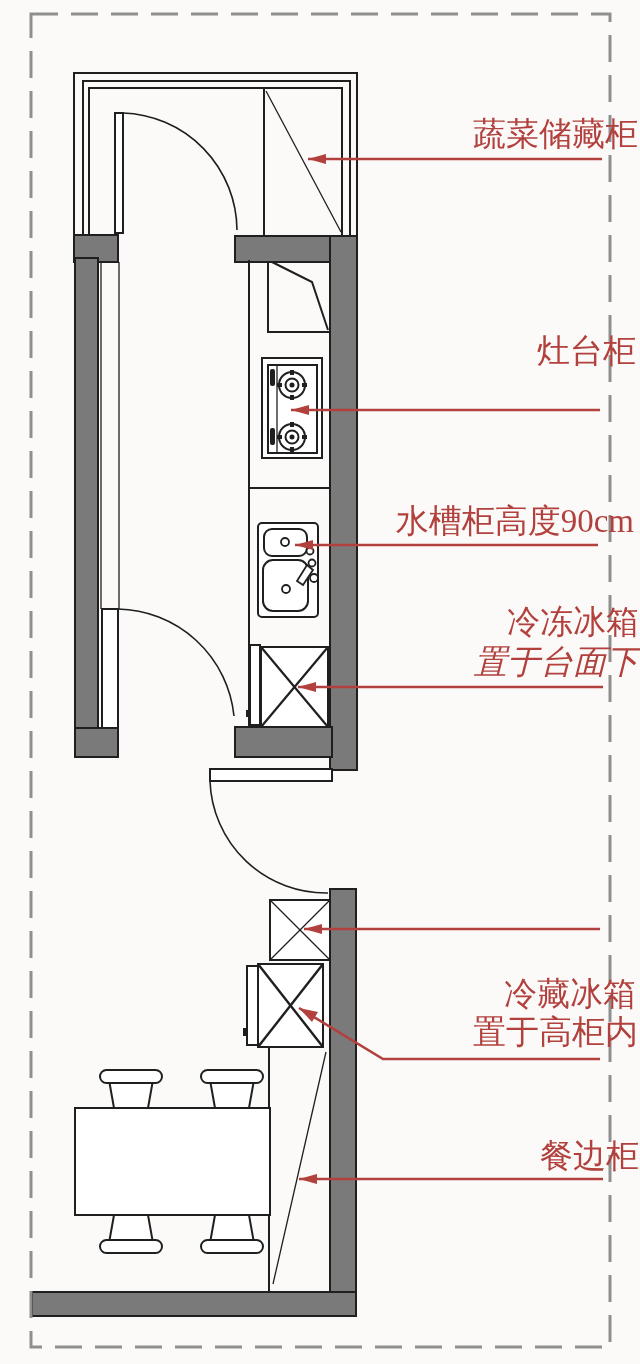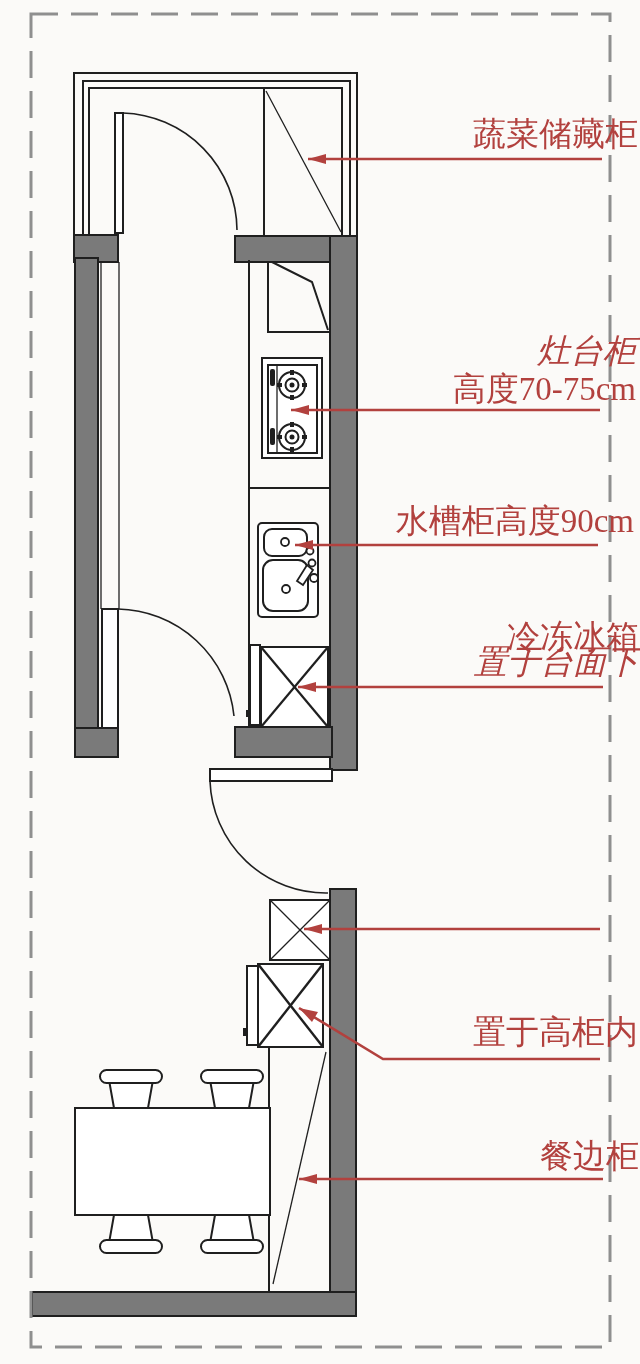--- a/index.html
+++ b/index.html
@@ -188,20 +188,20 @@
   </g>
   <g>
     <line class="red-line" x1="299" y1="1179" x2="603" y2="1179"></line>
     <polygon class="red-fill" points="299,1179 317,1174 317,1184"></polygon>
   </g>
 
   <rect class="dash" x="31" y="14" width="579" height="1333"></rect>
 </svg>
 
   <div class="label" style="right:38px;top:116px;">蔬菜储藏柜</div>
-  <div class="label" style="right:40px;top:333px;font-style:italic;">灶台柜</div>
-  <div class="label" style="right:40px;top:371px;">高度70-75cm</div>
+  <div class="label" style="right:40px;top:333px;">灶台柜</div>
   <div class="label" style="right:42px;top:503px;text-align:center;">水槽柜高度90cm</div>
-  <div class="label" style="right:37px;top:619px;">冷冻冰箱</div>
+  <div class="label" style="right:37px;top:604px;">冷冻冰箱</div>
   <div class="label" style="right:37px;top:644px;font-style:italic;">置于台面下</div>
+  <div class="label" style="right:40px;top:976px;">冷藏冰箱</div>
   <div class="label" style="right:38px;top:1014px;text-align:center;">置于高柜内</div>
   <div class="label" style="right:37px;top:1138px;">餐边柜</div>
 </div>
 
 </body></html>

